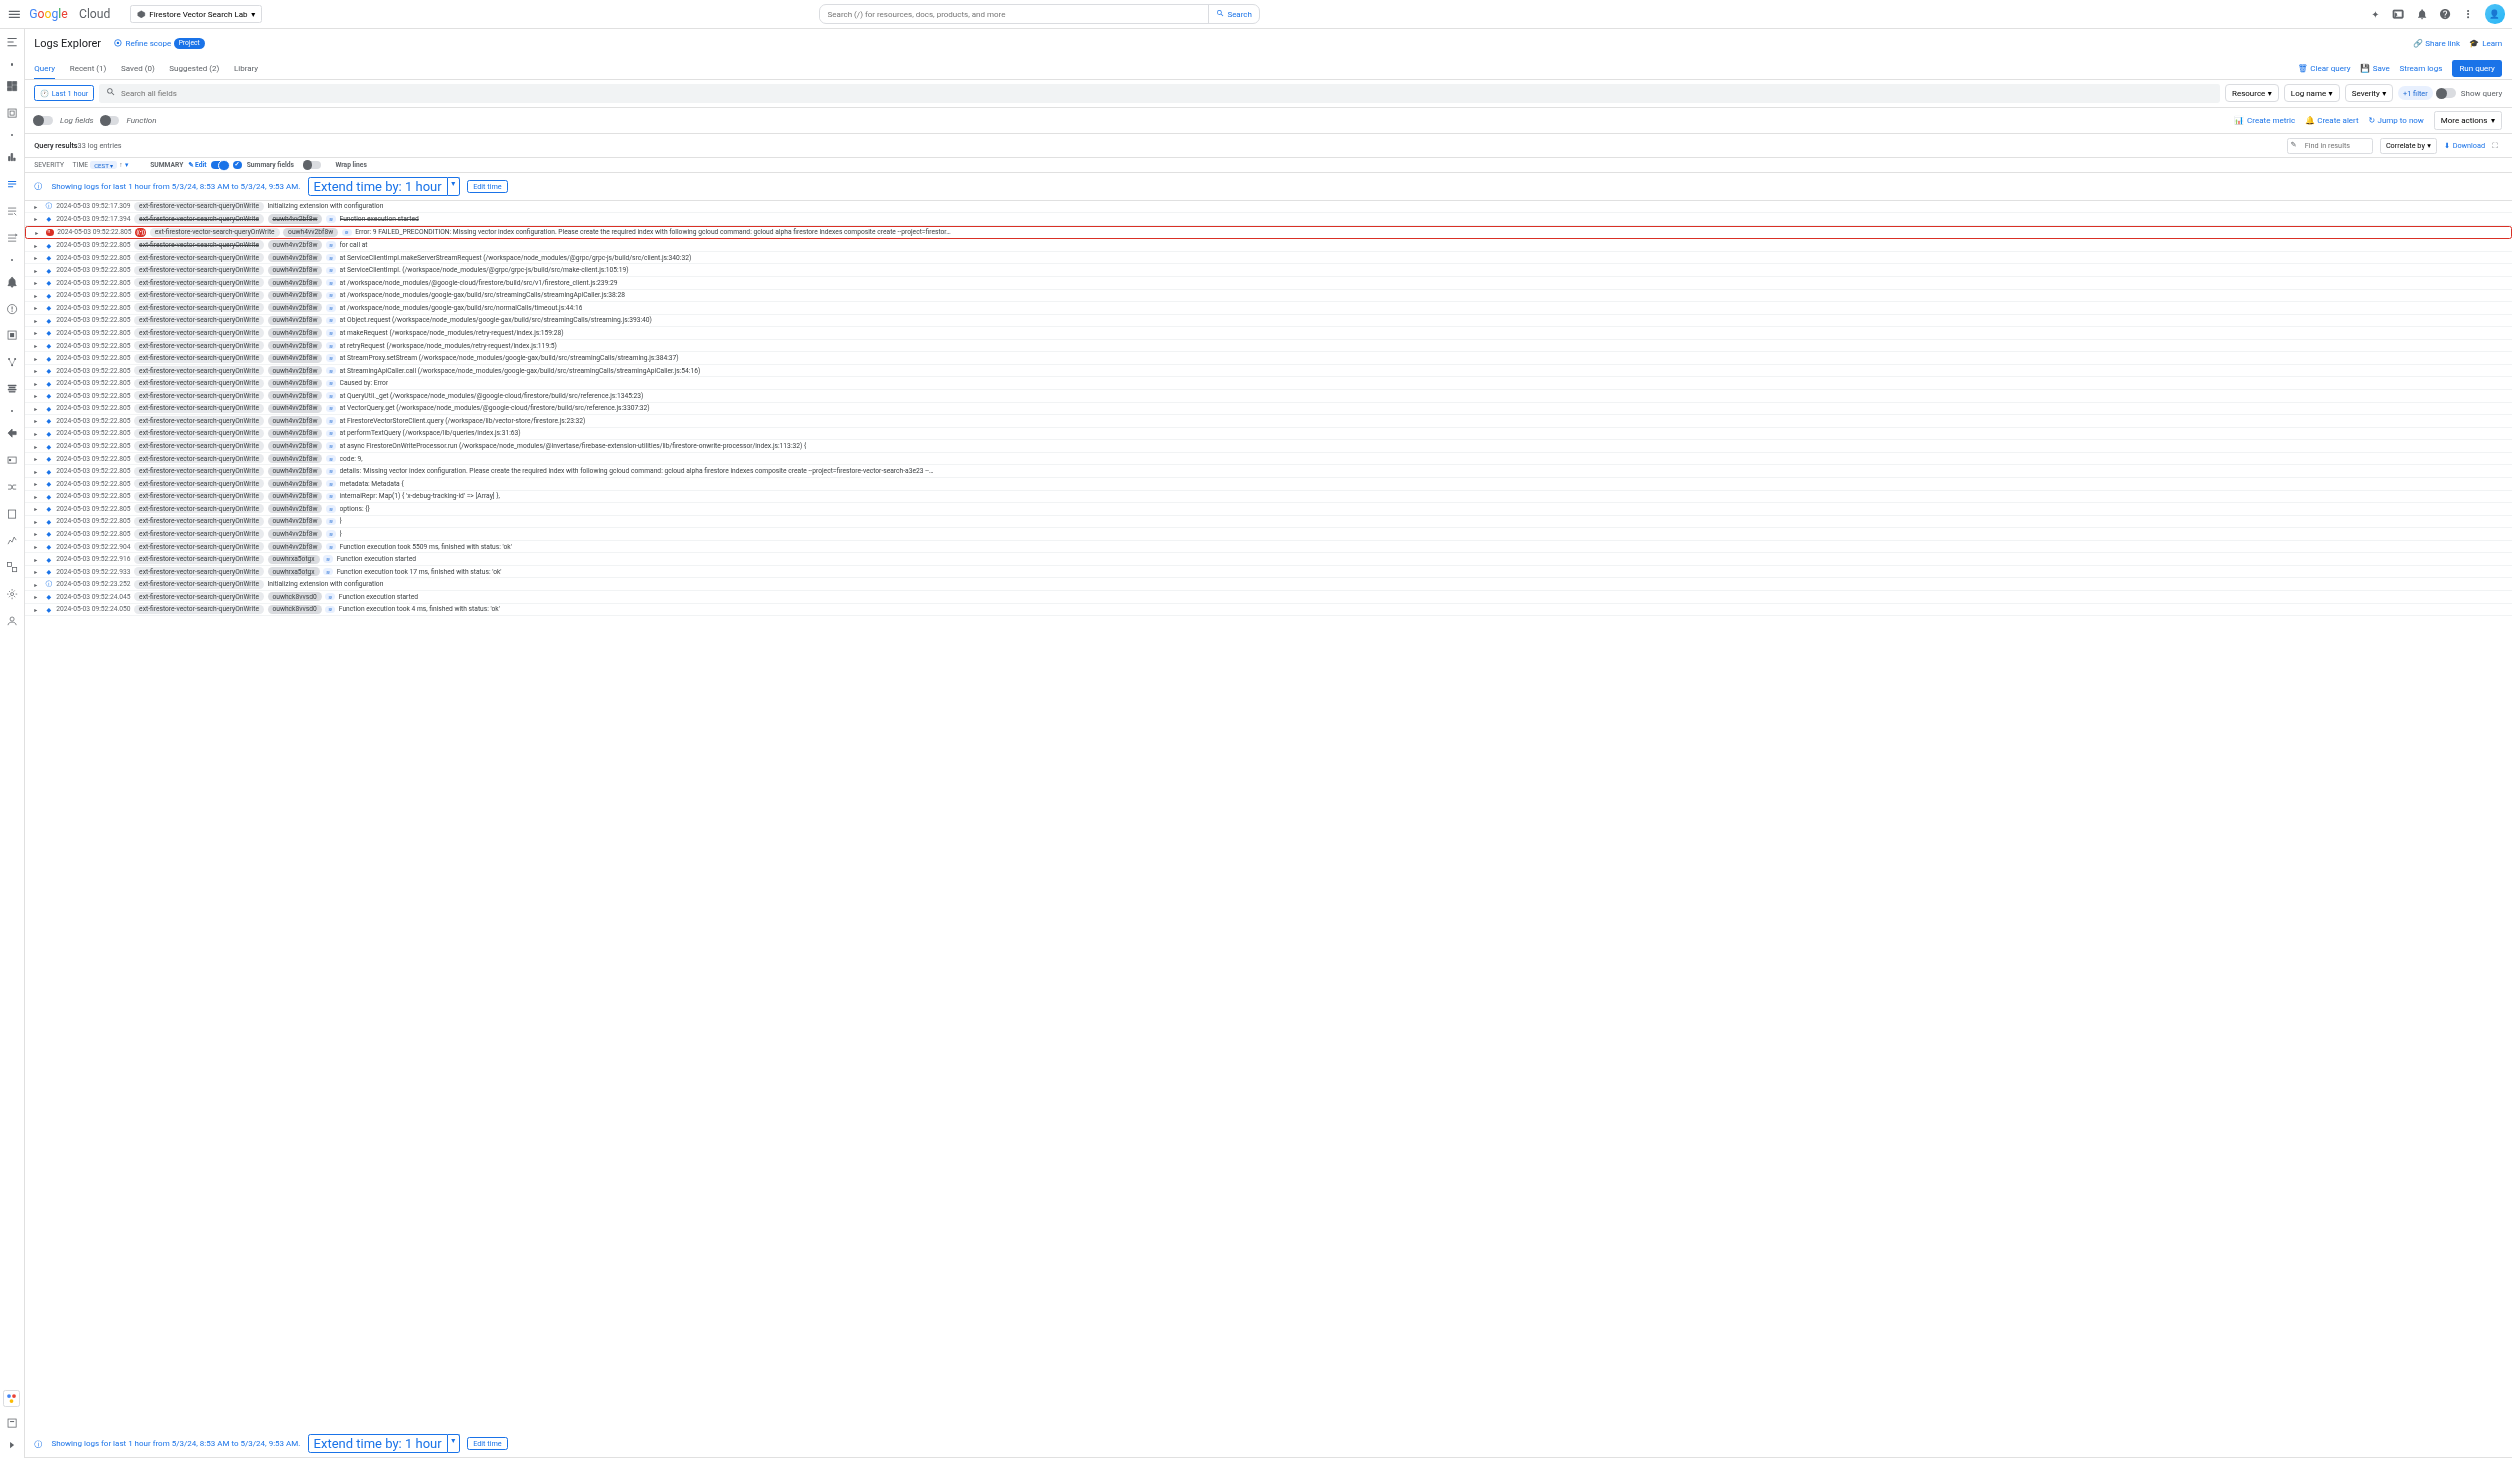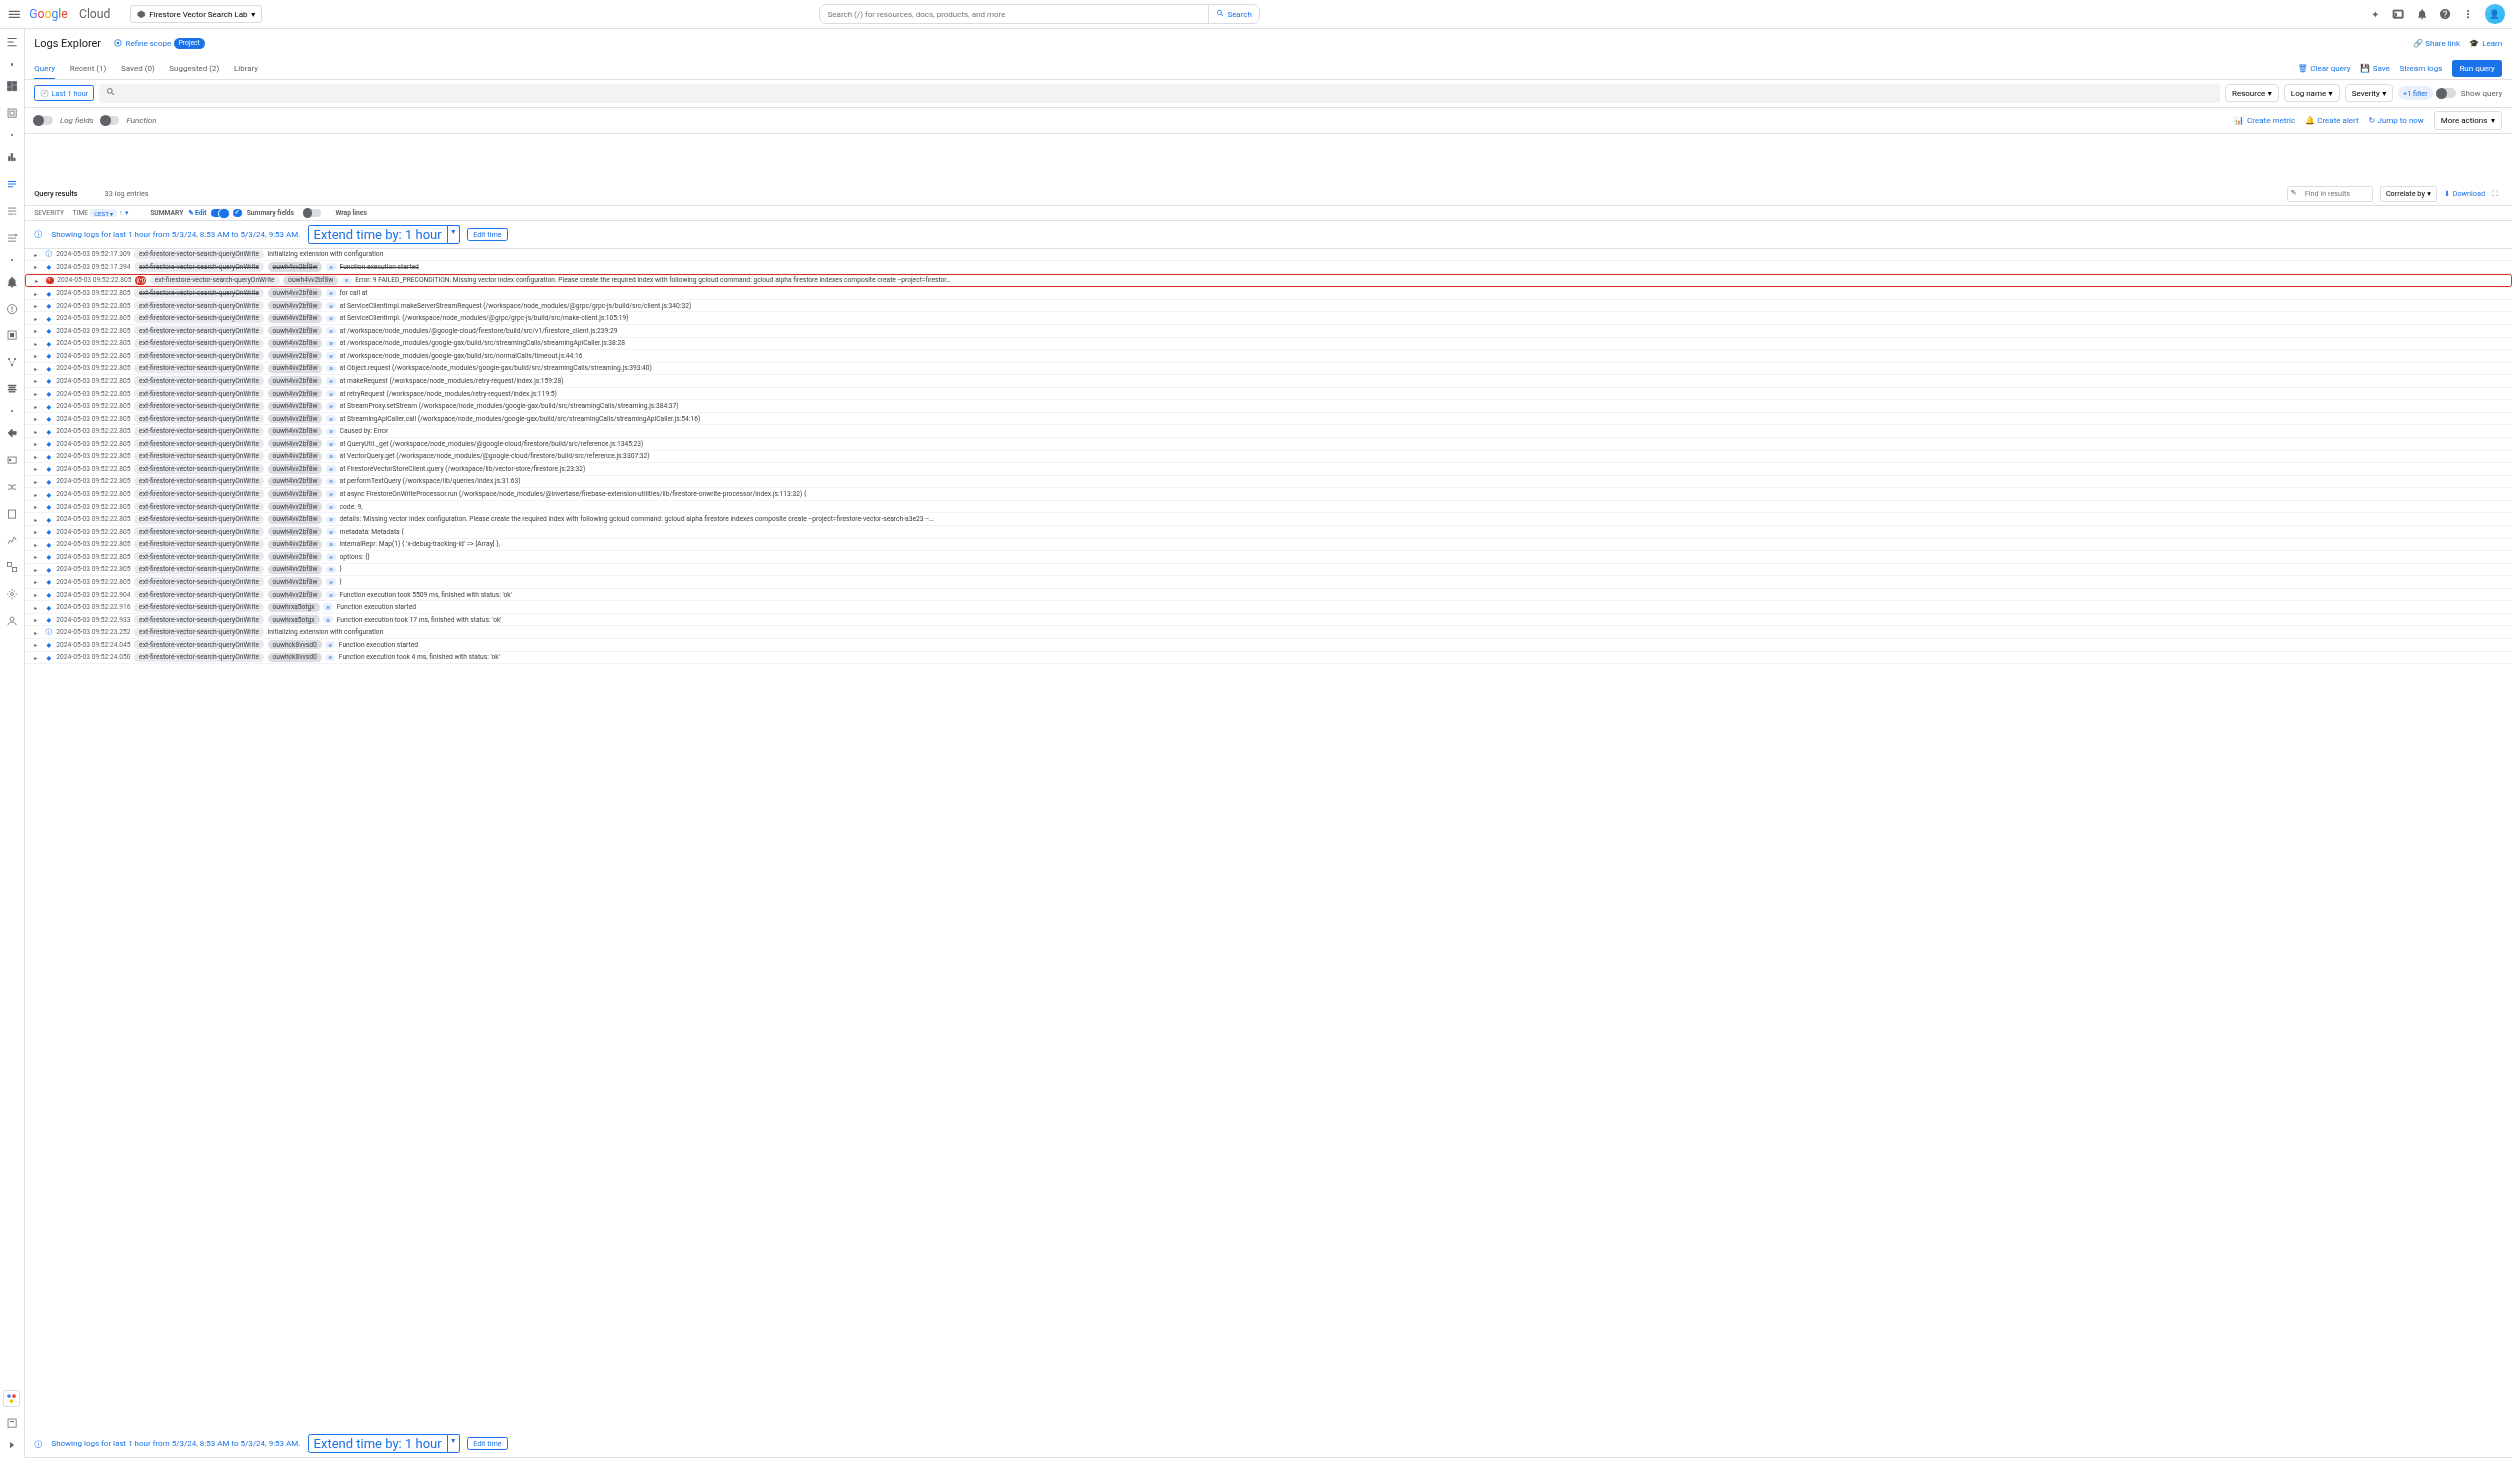--- a/index.html
+++ b/index.html
@@ -51,21 +51,21 @@
 .filter-chip { background: #e8f0fe; color: #1967d2; padding: 2.4px 4.9px; border-radius: 7.3px; font-size: 7.3px; cursor: pointer; }
 .toggle { width: 18.4px; height: 9.8px; background: #dadce0; border-radius: 4.9px; position: relative; cursor: pointer; }
 .toggle::after { content: ''; position: absolute; width: 11px; height: 11px; background: #5f6368; border-radius: 50%; top: -0.6px; left: -1.2px; }
 .show-query-label { font-size: 8px; color: #5f6368; }
 
 .toggle-row { display: flex; align-items: center; padding: 3.7px 9.8px; gap: 7.3px; border-bottom: 0.6px solid #e0e0e0; }
 .toggle-label { font-size: 8px; color: #5f6368; font-style: italic; }
 .toolbar-right { margin-left: auto; display: flex; gap: 9.8px; align-items: center; }
 .more-dropdown { border: 0.6px solid #dadce0; border-radius: 2.4px; padding: 3.7px 6.1px; font-size: 8px; display: flex; align-items: center; gap: 3.7px; cursor: pointer; }
 
-.results-header { display: flex; align-items: center; padding: 3.7px 9.8px; gap: 27px; border-bottom: 0.6px solid #e0e0e0; font-size: 7.3px; margin-top: 48px; }
+.results-header { display: flex; align-items: center; padding: 3.7px 9.8px; gap: 0; border-bottom: 0.6px solid #e0e0e0; font-size: 7.3px; }
 .results-title { font-weight: 500; color: #202124; }
 .results-count { color: #5f6368; }
 .results-right { margin-left: auto; display: flex; gap: 7.3px; align-items: center; }
 .find-input { border: 0.6px solid #dadce0; border-radius: 2.4px; padding: 2.4px 4.9px 2.4px 17px; font-size: 7.3px; width: 86px; }
 .correlate-btn { border: 0.6px solid #dadce0; border-radius: 2.4px; padding: 2.4px 4.9px; font-size: 7.3px; display: flex; align-items: center; gap: 2.4px; cursor: pointer; }
 .download-link { color: #1a73e8; font-size: 7.3px; display: flex; align-items: center; gap: 2.4px; cursor: pointer; }
 .expand-icon { width: 9.8px; height: 9.8px; cursor: pointer; color: #5f6368; }
 
 .columns-header { display: flex; align-items: center; padding: 2.4px 9.8px; gap: 7.3px; border-bottom: 0.6px solid #e0e0e0; font-size: 6.7px; color: #5f6368; }
 .col-sev { width: 31px; }
@@ -357,20 +357,21 @@
       <div class="time-chip">
         <span>🕐</span>
         <span>Last 1 hour</span>
       </div>
       <div class="search-fields">
         <span style="color:#5f6368">
           <svg width="9.8" height="9.8" viewBox="0 0 24 24">
               <path fill="currentColor" d="M15.5 14h-.79l-.28-.27A6.471 6.471 0 0016 9.5 6.5 6.5 0 109.5 16c1.61 0 3.09-.59 4.23-1.57l.27.28v.79l5 4.99L20.49 19l-4.99-5zm-6 0C7.01 14 5 11.99 5 9.5S7.01 5 9.5 5 14 7.01 14 9.5 11.99 14 9.5 14z"></path>
             </svg>
         </span>
+        <input placeholder="Search all fields" style="">
       </div>
       <div class="dropdown-btn">
         <span>Resource</span>
         <span>▾</span>
       </div>
       <div class="dropdown-btn">
         <span>Log name</span>
         <span>▾</span>
       </div>
       <div class="dropdown-btn">

